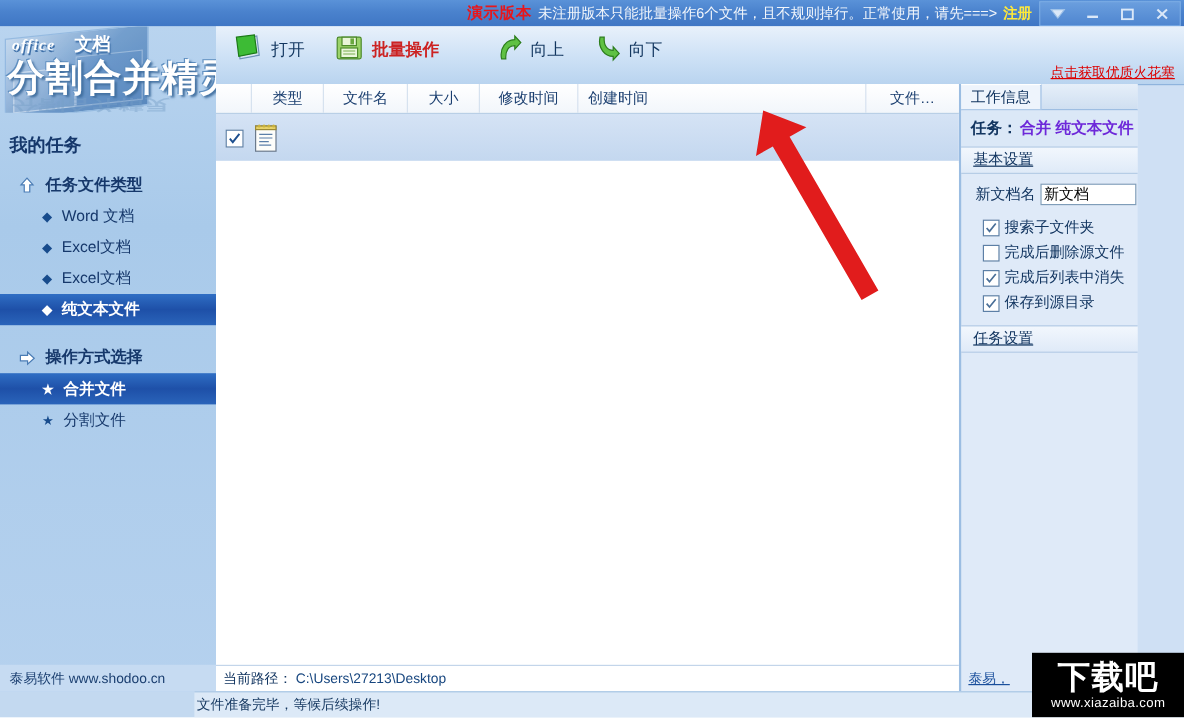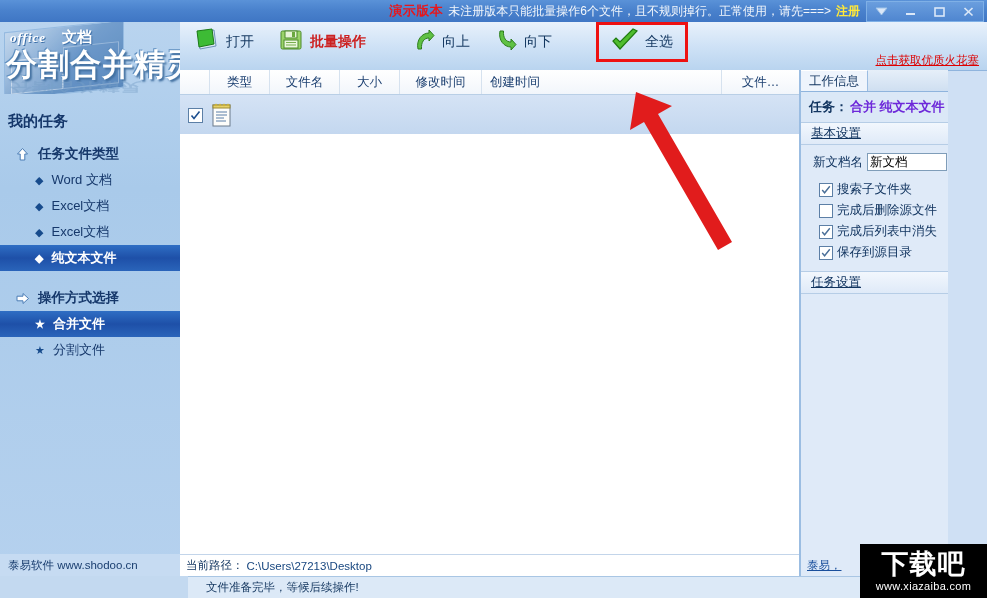--- a/index.html
+++ b/index.html
@@ -448,27 +448,27 @@
     left: 6px; bottom: 3px;
     font-size: 11.5px;
     color: #1a4f9c;
     text-decoration: underline;
     white-space: nowrap;
   }
 
   
   .statusbar {
     position: absolute;
-    left: 188px; bottom: 0;
+    left: 162px; bottom: 0;
     width: 702px; height: 22px;
     background: #dce9f7;
     border-top: 1px solid #a9c6e4;
     display: flex;
     align-items: center;
-    padding-left: 18px;
+    padding-left: 2px;
     box-sizing: border-box;
     font-size: 11.5px;
     color: #13365f;
   }
 
   
   .arrow-anno {
     position: absolute;
     left: 620px; top: 84px;
     pointer-events: none;
@@ -639,28 +639,20 @@
 
       <div class="tbtn">
         <span>
           <svg width="24" height="24" viewBox="0 0 24 24">
             <path d="M6 3 C4 12 10 19 17 19 L17 22 L22 16.5 L17 11 L17 14 C12 14 9 10 9.5 3 Z" fill="#5fc143" stroke="#2c7d1c"></path>
           </svg>
         </span>
         <span class="lbl">向下</span>
       </div>
 
-      <div class="tbtn highlight">
-        <span>
-          <svg width="28" height="24" viewBox="0 0 28 24">
-            <path d="M2 13 L9 21 L26 3 L22 1 L9 14 L5 10 Z" fill="#4fbd2e" stroke="#1f7a10" stroke-width="1.2"></path>
-          </svg>
-        </span>
-        <span class="lbl">全选</span>
-      </div>
 
       <a class="promo-link" href="#">点击获取优质火花塞</a>
     </div>
 
     <div class="content">
 
       <div class="listwrap">
 
         <div class="list-header">
           <div class="lh-cell" style="width:30px;"></div>

